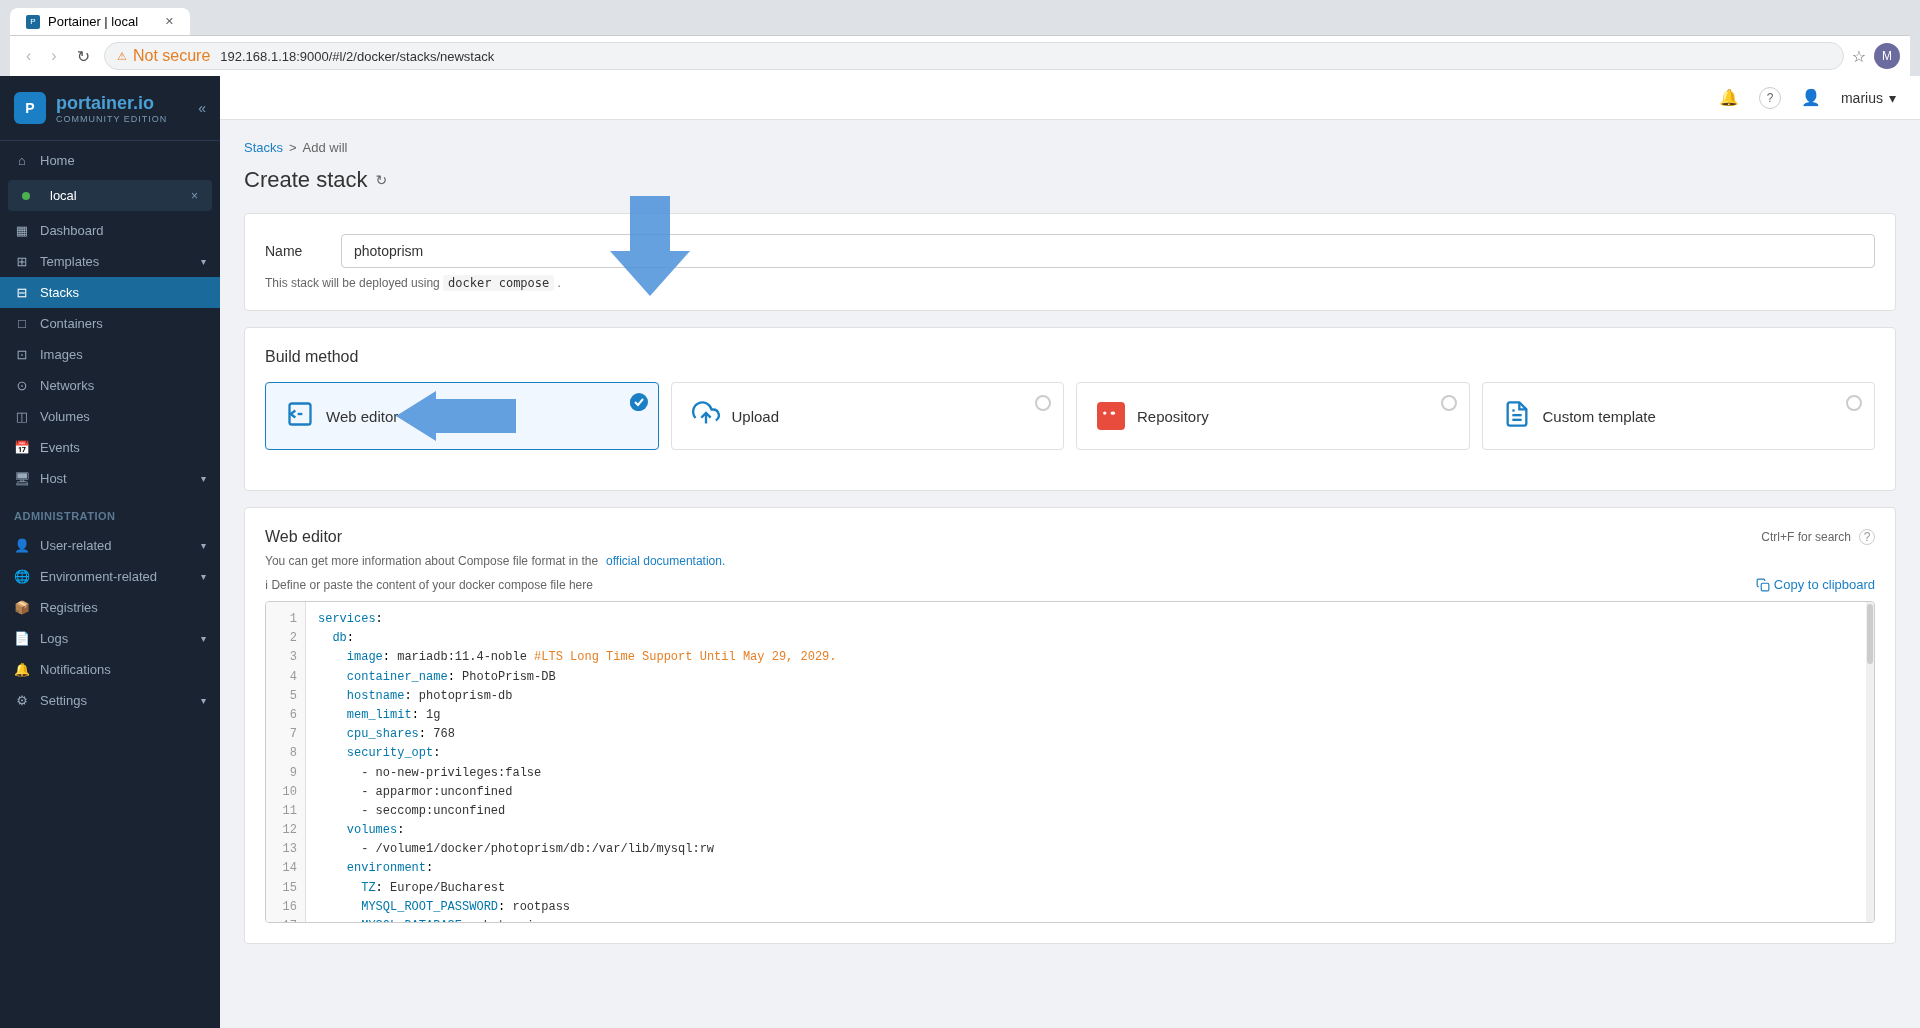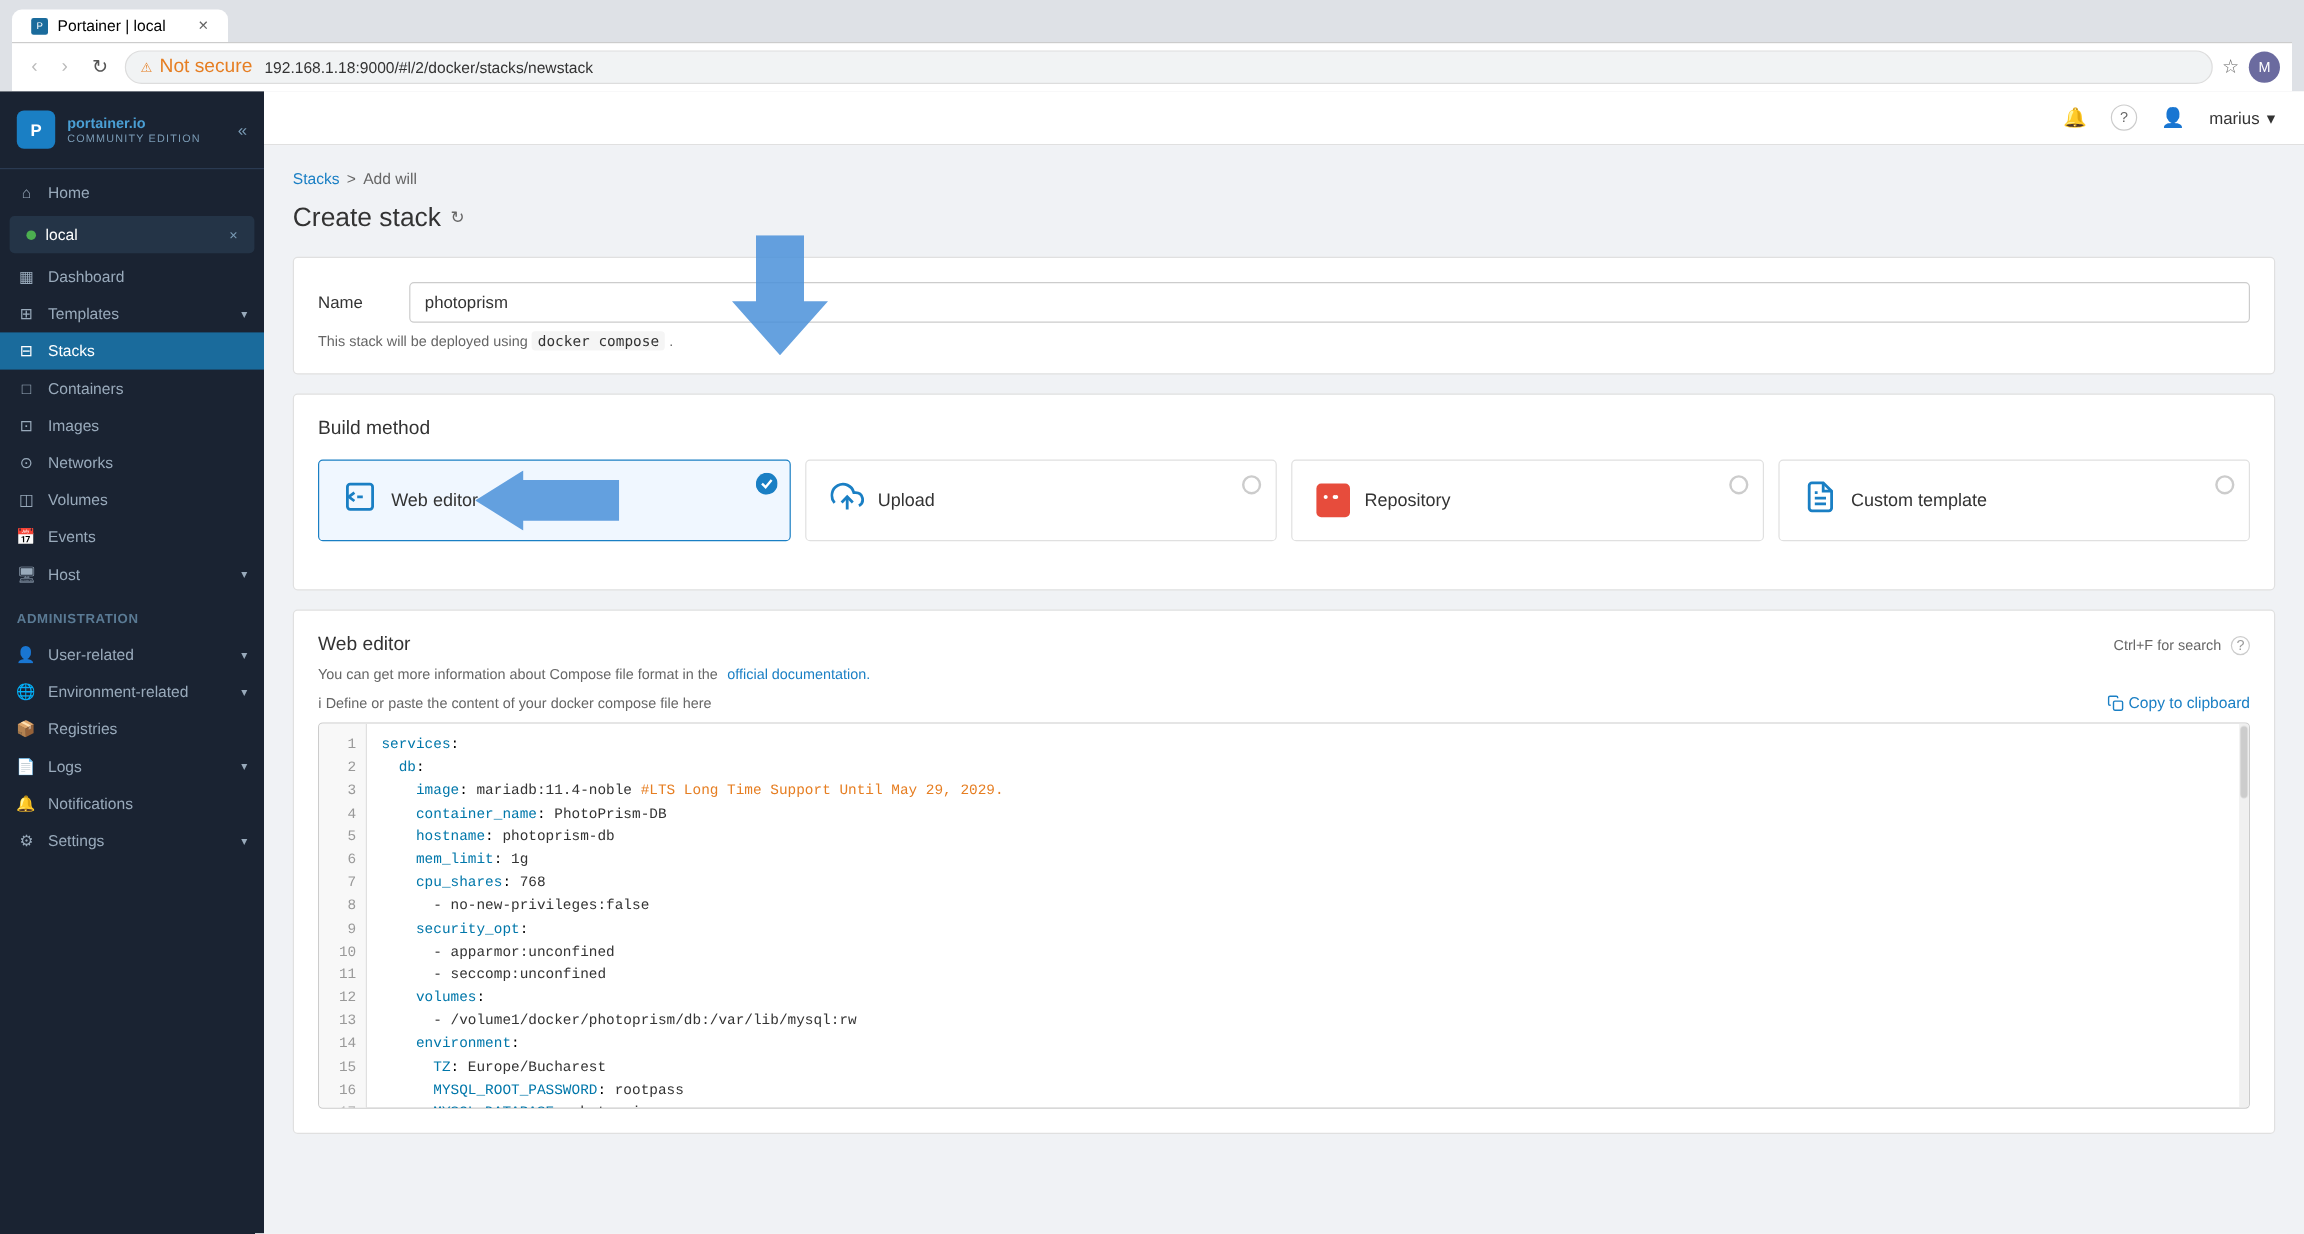--- a/index.html
+++ b/index.html
@@ -20,31 +20,31 @@
     .profile-btn { width: 26px; height: 26px; border-radius: 50%; background: #6b6b9f; display: flex; align-items: center; justify-content: center; color: white; font-size: 12px; cursor: pointer; }
 
     
     .app-layout { display: flex; flex: 1; overflow: hidden; }
 
     
     .sidebar { width: 220px; background: #1a2332; color: #ccc; display: flex; flex-direction: column; overflow-y: auto; flex-shrink: 0; }
     .sidebar-logo { padding: 16px 14px; display: flex; align-items: center; gap: 10px; border-bottom: 1px solid #2a3a52; }
     .logo-icon { width: 32px; height: 32px; background: #1a7fc4; border-radius: 6px; display: flex; align-items: center; justify-content: center; color: white; font-weight: bold; font-size: 14px; }
     .logo-text { display: flex; flex-direction: column; }
-    .logo-main { color: #4a9fd4; font-size: 12px; font-weight: bold; }
+    .logo-main { color: #4a9fd4; font-size: 18px; font-weight: bold; }
     .logo-sub { color: #7a9bb5; font-size: 9px; letter-spacing: 1px; }
     .sidebar-collapse { margin-left: auto; color: #7a9bb5; cursor: pointer; font-size: 14px; }
 
     .sidebar-section { padding: 4px 0; }
     .sidebar-item { display: flex; align-items: center; gap: 10px; padding: 8px 14px; cursor: pointer; color: #9ab; font-size: 13px; transition: background 0.15s; }
     .sidebar-item.active { background: #1a6b9c; color: #fff; }
     .sidebar-item .item-icon { width: 16px; text-align: center; font-size: 13px; }
     .sidebar-item .expand-arrow { margin-left: auto; font-size: 10px; }
 
-    .sidebar-env { display: flex; align-items: center; gap: 8px; padding: 8px 14px; background: #243447; margin: 4px 8px; border-radius: 4px; cursor: pointer; }
+    .sidebar-env { display: flex; align-items: center; gap: 20px; padding: 8px 14px; background: #243447; margin: 4px 8px; border-radius: 4px; cursor: pointer; }
     .env-dot { width: 8px; height: 8px; border-radius: 50%; background: #4caf50; }
     .env-name { color: #fff; font-size: 13px; flex: 1; }
     .env-close { color: #7a9bb5; font-size: 12px; }
 
     .sidebar-group-label { padding: 12px 14px 4px; color: #5a7a94; font-size: 11px; font-weight: 600; text-transform: uppercase; letter-spacing: 0.5px; }
 
     
     .main-content { flex: 1; background: #f0f2f5; overflow-y: auto; display: flex; flex-direction: column; }
 
     
@@ -380,22 +380,22 @@
                   <span class="line-num">17</span>
                 </div>
               <div class="code-content" id="code-content">
                   <div class="code-line"><span style="color:#07a;">services</span><span>:</span></div>
                   <div class="code-line"><span style="color:#07a;">  db</span><span>:</span></div>
                   <div class="code-line"><span style="color:#07a;">    image</span><span>:</span><span style="color:#333;"> mariadb:11.4-noble </span><span style="color:#e67e22;">#LTS Long Time Support Until May 29, 2029.</span></div>
                   <div class="code-line"><span style="color:#07a;">    container_name</span><span>:</span><span style="color:#333;"> PhotoPrism-DB</span></div>
                   <div class="code-line"><span style="color:#07a;">    hostname</span><span>:</span><span style="color:#333;"> photoprism-db</span></div>
                   <div class="code-line"><span style="color:#07a;">    mem_limit</span><span>:</span><span style="color:#333;"> 1g</span></div>
                   <div class="code-line"><span style="color:#07a;">    cpu_shares</span><span>:</span><span style="color:#333;"> 768</span></div>
+                  <div class="code-line"><span style="color:#07a;">    security_opt</span><span>:</span></div>
                   <div class="code-line"><span style="color:#333;">      - no-new-privileges:false</span></div>
-                  <div class="code-line"><span style="color:#07a;">    security_opt</span><span>:</span></div>
                   <div class="code-line"><span style="color:#333;">      - apparmor:unconfined</span></div>
                   <div class="code-line"><span style="color:#333;">      - seccomp:unconfined</span></div>
                   <div class="code-line"><span style="color:#07a;">    volumes</span><span>:</span></div>
                   <div class="code-line"><span style="color:#333;">      - /volume1/docker/photoprism/db:/var/lib/mysql:rw</span></div>
                   <div class="code-line"><span style="color:#07a;">    environment</span><span>:</span></div>
                   <div class="code-line"><span style="color:#07a;">      TZ</span><span>:</span><span style="color:#333;"> Europe/Bucharest</span></div>
                   <div class="code-line"><span style="color:#07a;">      MYSQL_ROOT_PASSWORD</span><span>:</span><span style="color:#333;"> rootpass</span></div>
                   <div class="code-line"><span style="color:#07a;">      MYSQL_DATABASE</span><span>:</span><span style="color:#333;"> photoprism</span></div>
                 </div>
               <div class="scrollbar-track">

